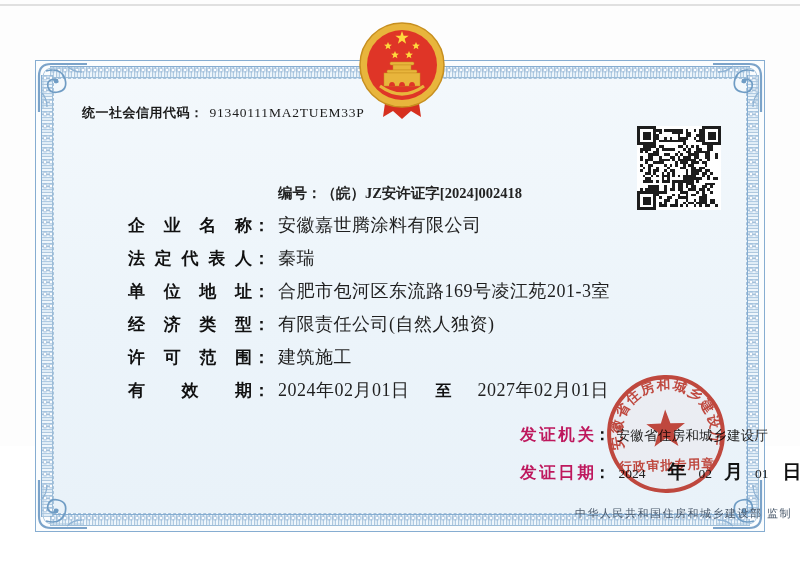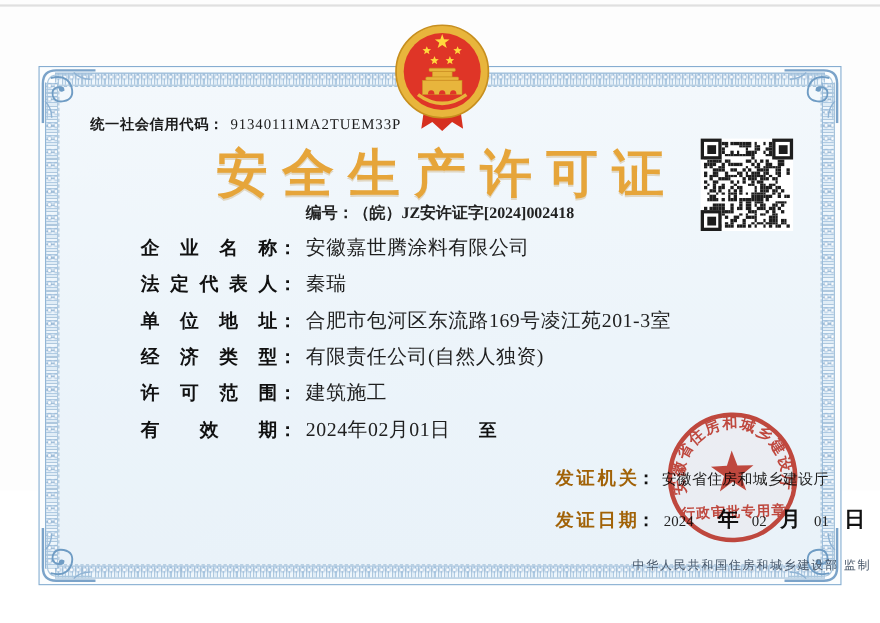--- a/index.html
+++ b/index.html
@@ -67,22 +67,22 @@
   .frow { display:flex; align-items:baseline; height:21px; margin-bottom:12px; }
   .flabel { display:inline-block; width:124px; font-size:17px; font-weight:bold;
     color:#111; text-align:justify; text-align-last:justify; }
   .fcolon { font-size:17px; font-weight:bold; color:#111; margin-left:1px; }
   .fvalue { font-family:"Liberation Serif", serif; font-size:18px; color:#1f1f1f;
     margin-left:8px; letter-spacing:.5px; }
   .zhi { font-size:16px; font-weight:bold; color:#111; margin:0 26px; font-family:"Liberation Sans",sans-serif; }
 
   .issue { position:absolute; left:505px; top:424px; z-index:4; }
   .irow { display:flex; align-items:baseline; margin-bottom:13px; }
-  .ilabel { display:inline-block; width:74px; font-size:16.5px; font-weight:bold; color:#a16207;
-    text-align:justify; text-align-last:justify; }
+  .ilabel { display:inline-block; width:74px; font-size:16.5px; font-weight:bold; color:#be185d;
+    text-align:justify; text-align-last:justify;margin-left:15px; }
   .icolon { font-size:16.5px; font-weight:bold; color:#111; }
   .ivalue { font-family:"Liberation Serif", serif; font-size:13.5px; color:#222; margin-left:6px; letter-spacing:.3px; }
   .date-num { font-family:"Liberation Serif", serif; font-size:13.5px; color:#222; }
   .date-unit { font-size:19px; font-weight:bold; color:#111; }
   .dn-year { margin-left:8px;text-align:center; } .du-year { margin-left:22px; }
   .dn-month { margin-left:12px; } .du-month { margin-left:12px; }
   .dn-day { margin-left:12px; } .du-day { margin-left:14px; }
 
   .seal { position:absolute; left:604px; top:372px; width:124px; height:124px; z-index:9;
     mix-blend-mode:multiply; opacity:.9; transform:rotate(-2deg); }
@@ -158,21 +158,20 @@
       <path d="M52,66 a3,4 0 0 1 6,0 Z"></path>
     </g>
     <path d="M23,66 q22,16 44,0" stroke="#e8b53c" fill="none" stroke-width="3.2"></path>
   </svg>
 
   <div class="credit">
     <span class="lbl">统一社会信用代码：</span>
     <span class="val">91340111MA2TUEM33P</span>
   </div>
 
-  <div class="title">安全生产许可证</div>
   <div class="cert-no">
     <span>编号：</span><span class="no-val">（皖）JZ安许证字[2024]002418</span>
   </div>
 
   <div class="qr">
     <div class="qr-grid">
         <i></i>
         <i class="b"></i>
         <i></i>
         <i></i>
@@ -1043,20 +1042,21 @@
     <div class="frow">
       <span class="flabel">许可范围</span>
         <span class="fcolon">：</span>
       <span class="fvalue">建筑施工</span>
     </div>
     <div class="frow">
       <span class="flabel">有效期</span>
         <span class="fcolon">：</span>
       <span class="fvalue">2024年02月01日</span>
       <span class="zhi">至</span>
+      <span class="fvalue" style="margin-left:0">2027年02月01日</span>
     </div>
   </div>
 
   <div class="issue">
     <div class="irow">
       <span class="ilabel">发证机关</span>
         <span class="icolon">：</span>
       <span class="ivalue">安徽省住房和城乡建设厅</span>
     </div>
     <div class="irow">

